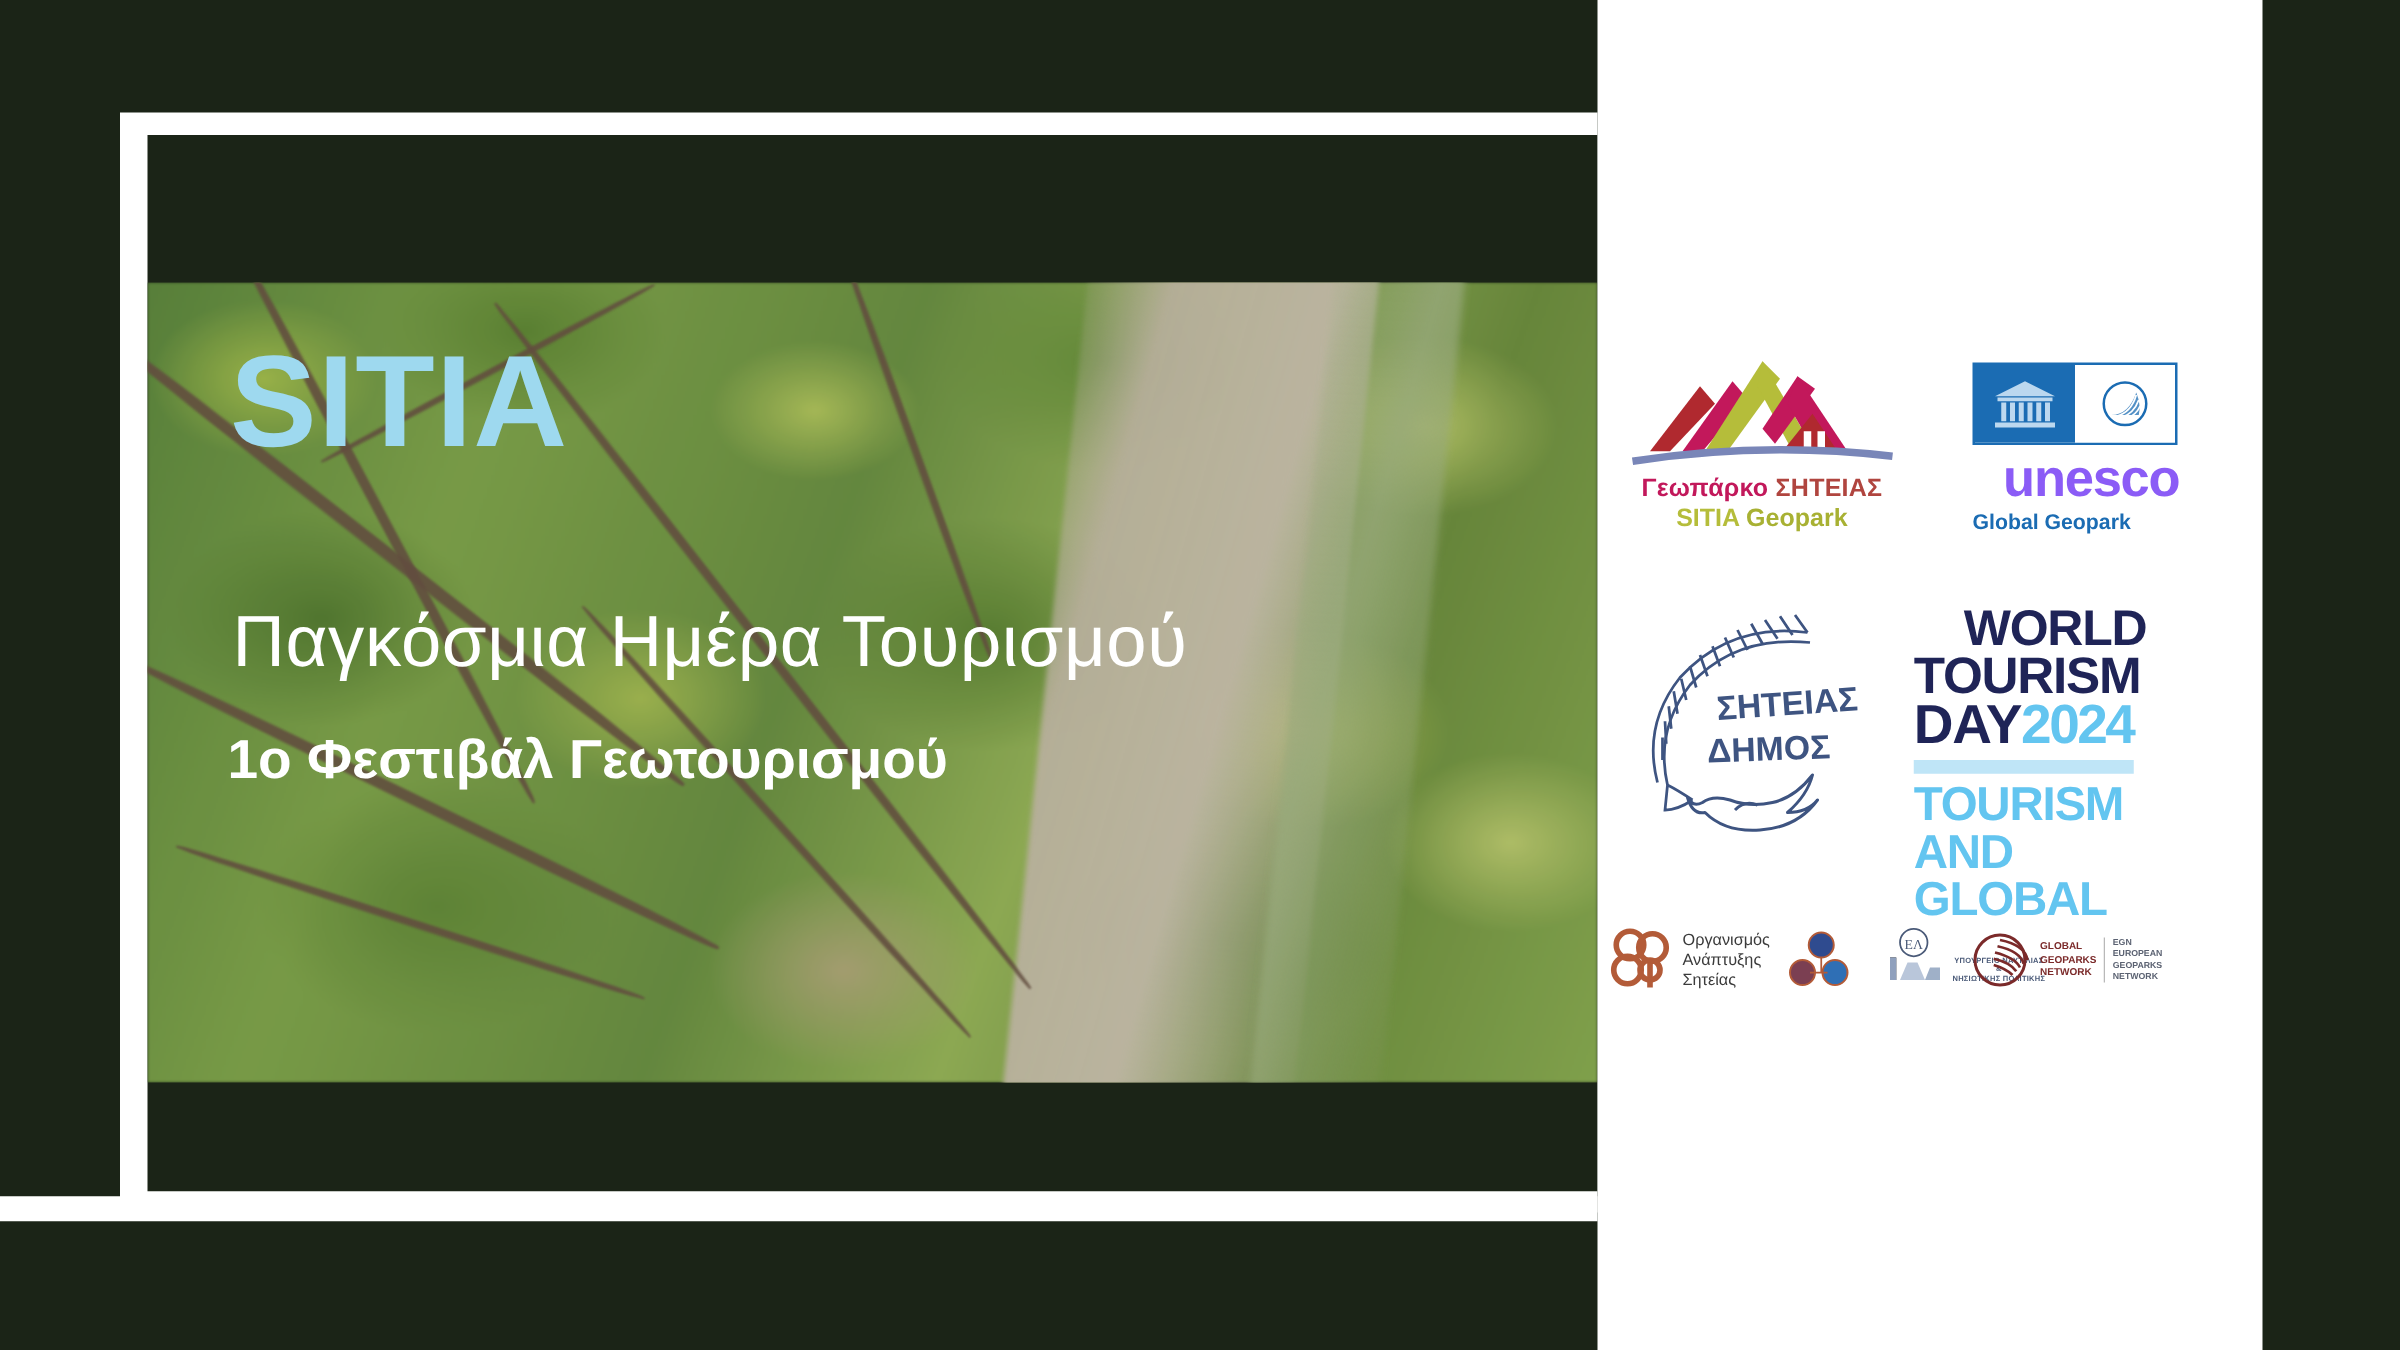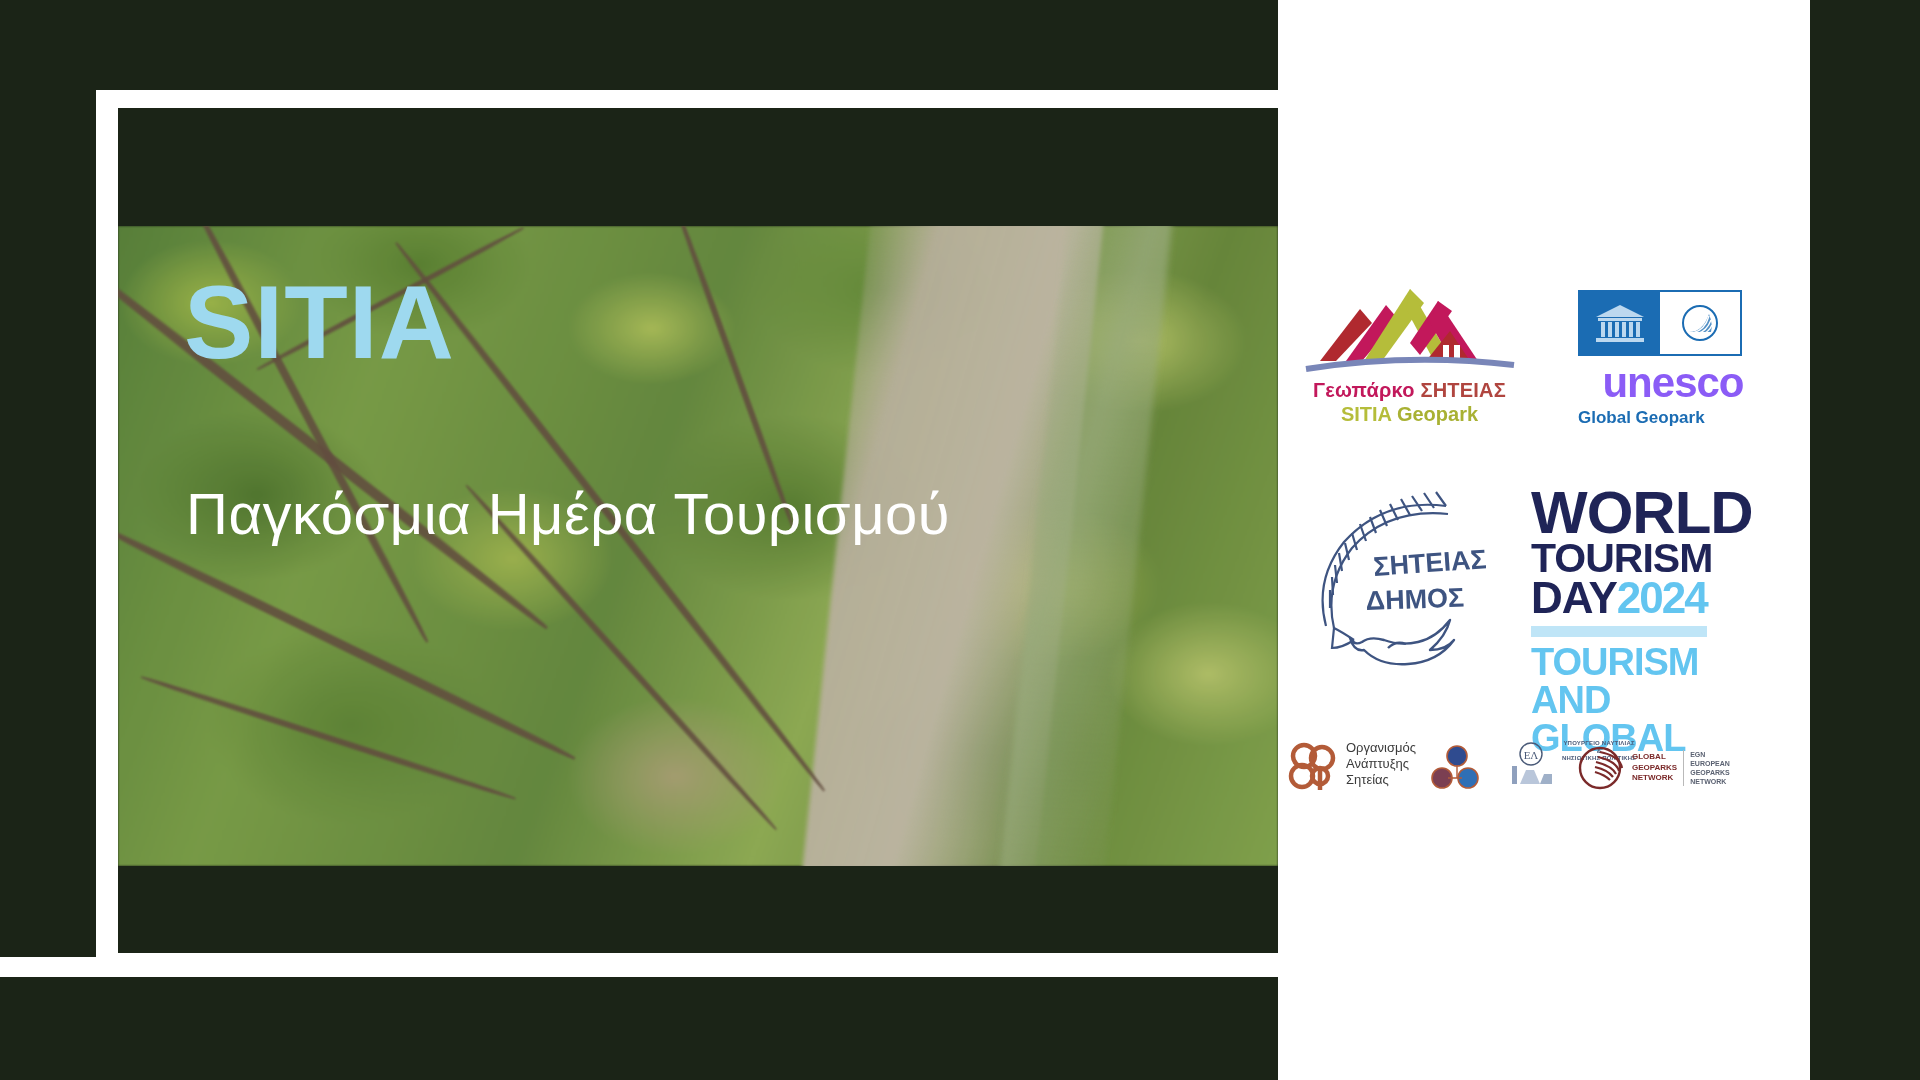--- a/index.html
+++ b/index.html
@@ -126,30 +126,30 @@
   .unesco-right{width:50%;background:#fff;display:flex;align-items:center;justify-content:center;}
   .unesco-word{font-size:42px;font-weight:800;color:#8b5cf6;letter-spacing:-1px;margin-top:6px;line-height:1;text-align:center;}
   .unesco-sub{font-size:17px;font-weight:700;color:#1B6CB3;margin-top:4px;}
 
   
   .dimos{position:absolute;left:18px;top:480px;width:190px;height:210px;}
 
   
   .wtd{position:absolute;left:253px;top:485px;width:215px;}
   .wtd-l1,.wtd-l2,.wtd-l3{font-weight:800;letter-spacing:-1px;line-height:.92;color:#1F2457;}
-  .wtd-l1{font-size:60px;}
+  .wtd-l1{font-size:40px;margin-left:40px;}
   .wtd-l2{font-size:41px;}
   .wtd-l3{font-size:44px;}
   .wtd-l3 .yr{color:#63C5F0;letter-spacing:-2px;}
   .wtd-bar{height:11px;background:#BFE5F7;margin:8px 0 6px 0;width:176px;}
   .wtd-l4,.wtd-l5{font-size:38px;font-weight:800;color:#63C5F0;letter-spacing:-1px;line-height:1.0;}
 
   
   .small-strip{position:absolute;left:0;top:730px;width:532px;height:86px;}
-  .s-logo{position:absolute;display:flex;align-items:flex-start;}
+  .s-logo{position:absolute;display:flex;align-items:flex-end;}
   .oas{left:10px;top:10px;}
   .oas-txt{font-size:13px;color:#3b3b3b;line-height:1.22;margin-left:6px;}
   .min3{left:150px;top:14px;}
   .ministry{left:222px;top:10px;text-align:center;}
   .ministry-txt{font-size:6px;color:#4a5a78;line-height:1.25;letter-spacing:.2px;font-weight:700;}
   .ggn{left:298px;top:14px;display:flex;align-items:center;}
   .ggn-txt{font-size:8px;color:#7B2A2A;font-weight:700;line-height:1.3;margin-left:4px;}
   .egn-txt{font-size:7px;color:#5b6272;font-weight:700;line-height:1.3;margin-left:6px;padding-left:6px;border-left:1px solid #b9b9b9;}
 
   
@@ -178,20 +178,21 @@
         <div class="photo-veil"></div>
       </div>
 
       <div class="headline">
         <div class="hl-line">SITIA</div>
       </div>
 
       <div class="subhead">Παγκόσμια Ημέρα Τουρισμού</div>
 
       <div class="blurb">
+        <div>1ο Φεστιβάλ Γεωτουρισμού</div>
       </div>
 
     </div>
   </div>
 
   <div class="stage-strip"></div>
 </div>
 
 <div class="logo-panel">
 

